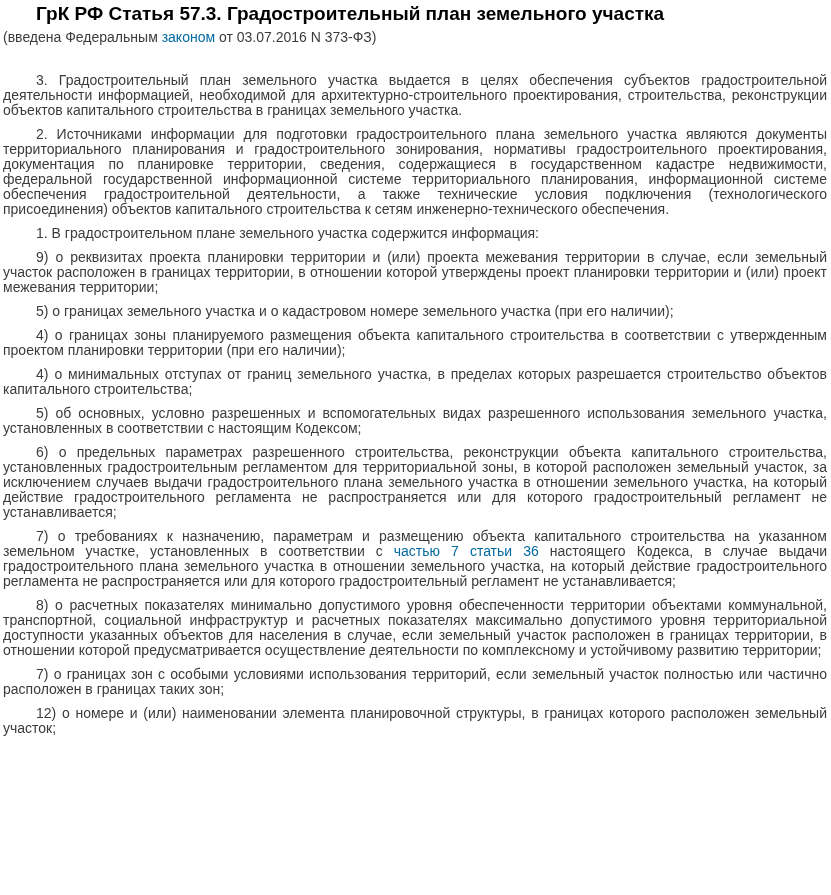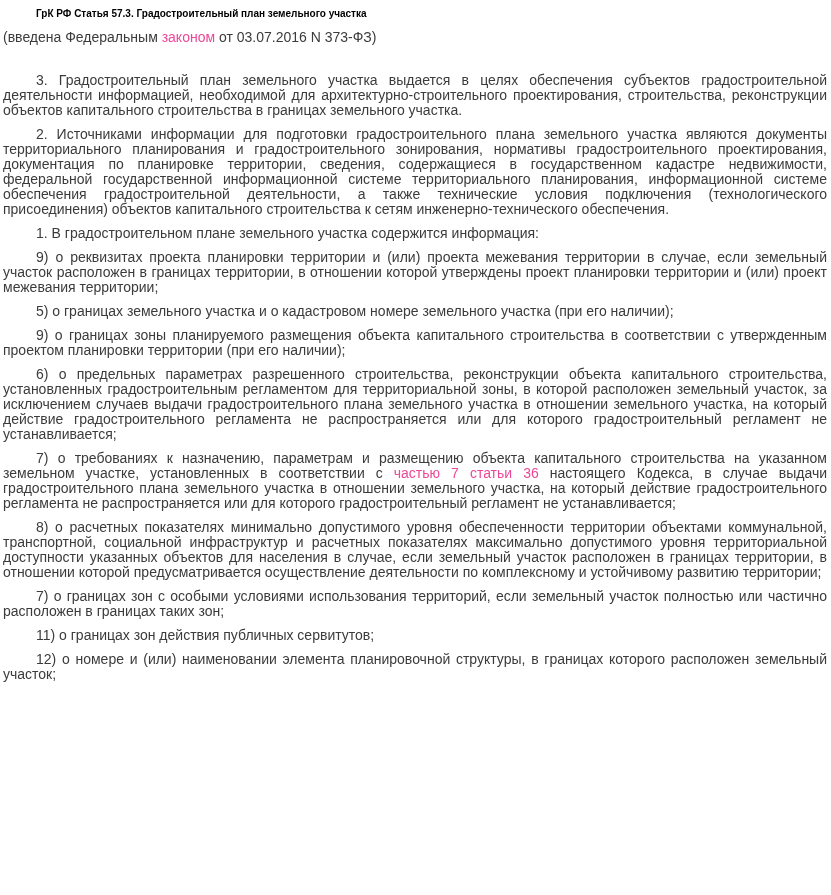--- a/index.html
+++ b/index.html
@@ -13,39 +13,39 @@
     overflow: hidden;
     box-sizing: border-box;
     padding: 6px 4px 0 3px;
     background: #ffffff;
     font-family: "Liberation Sans", sans-serif;
     font-size: 14px;
     line-height: 15px;
     color: #3b3b3b;
   }
   .title {
-    font-size: 10px;
+    font-size: 19px;
     line-height: 15px;
     font-weight: bold;
     color: #000000;
     margin: 0 0 9px 0;
     text-indent: 33px;
   }
   .subtitle {
     margin: 0 0 28px 0;
     text-indent: 0;
     text-align: left;
   }
   .para {
     margin: 0 0 9px 0;
     text-indent: 33px;
     text-align: justify;
   }
   .link {
-    color: #ec4899;
+    color: #0369a1;
     text-decoration: none;
     cursor: pointer;
   }
 </style>
 </head>
 <body>
 
 <div class="doc">
 
   <h1 class="title">ГрК РФ Статья 57.3. Градостроительный план земельного участка</h1>
@@ -55,30 +55,31 @@
   <p class="para">3. Градостроительный план земельного участка выдается в целях обеспечения субъектов градостроительной деятельности информацией, необходимой для архитектурно-строительного проектирования, строительства, реконструкции объектов капитального строительства в границах земельного участка.</p>
 
   <p class="para">2. Источниками информации для подготовки градостроительного плана земельного участка являются документы территориального планирования и градостроительного зонирования, нормативы градостроительного проектирования, документация по планировке территории, сведения, содержащиеся в государственном кадастре недвижимости, федеральной государственной информационной системе территориального планирования, информационной системе обеспечения градостроительной деятельности, а также технические условия подключения (технологического присоединения) объектов капитального строительства к сетям инженерно-технического обеспечения.</p>
 
   <p class="para">1. В градостроительном плане земельного участка содержится информация:</p>
 
   <p class="para">9) о реквизитах проекта планировки территории и (или) проекта межевания территории в случае, если земельный участок расположен в границах территории, в отношении которой утверждены проект планировки территории и (или) проект межевания территории;</p>
 
   <p class="para">5) о границах земельного участка и о кадастровом номере земельного участка (при его наличии);</p>
 
-  <p class="para">9) о границах зоны планируемого размещения объекта капитального строительства в соответствии с утвержденным проектом планировки территории (при его наличии);</p>
+  <p class="para">4) о границах зоны планируемого размещения объекта капитального строительства в соответствии с утвержденным проектом планировки территории (при его наличии);</p>
 
+  <p class="para">4) о минимальных отступах от границ земельного участка, в пределах которых разрешается строительство объектов капитального строительства;</p>
 
+  <p class="para">5) об основных, условно разрешенных и вспомогательных видах разрешенного использования земельного участка, установленных в соответствии с настоящим Кодексом;</p>
 
   <p class="para">6) о предельных параметрах разрешенного строительства, реконструкции объекта капитального строительства, установленных градостроительным регламентом для территориальной зоны, в которой расположен земельный участок, за исключением случаев выдачи градостроительного плана земельного участка в отношении земельного участка, на который действие градостроительного регламента не распространяется или для которого градостроительный регламент не устанавливается;</p>
 
   <p class="para"><span>7) о требованиях к назначению, параметрам и размещению объекта капитального строительства на указанном земельном участке, установленных в соответствии с </span><a class="link">частью 7 статьи 36</a><span> настоящего Кодекса, в случае выдачи градостроительного плана земельного участка в отношении земельного участка, на который действие градостроительного регламента не распространяется или для которого градостроительный регламент не устанавливается;</span></p>
 
   <p class="para">8) о расчетных показателях минимально допустимого уровня обеспеченности территории объектами коммунальной, транспортной, социальной инфраструктур и расчетных показателях максимально допустимого уровня территориальной доступности указанных объектов для населения в случае, если земельный участок расположен в границах территории, в отношении которой предусматривается осуществление деятельности по комплексному и устойчивому развитию территории;</p>
 
 
   <p class="para">7) о границах зон с особыми условиями использования территорий, если земельный участок полностью или частично расположен в границах таких зон;</p>
 
-  <p class="para">11) о границах зон действия публичных сервитутов;</p>
 
   <p class="para">12) о номере и (или) наименовании элемента планировочной структуры, в границах которого расположен земельный участок;</p>
 
 </div>
 
 </body></html>

